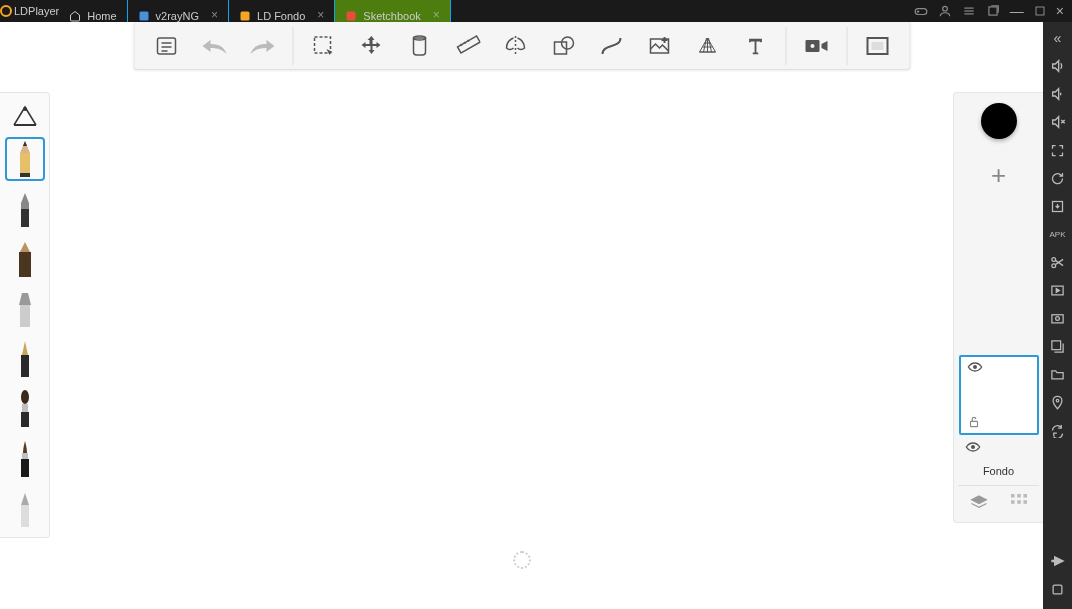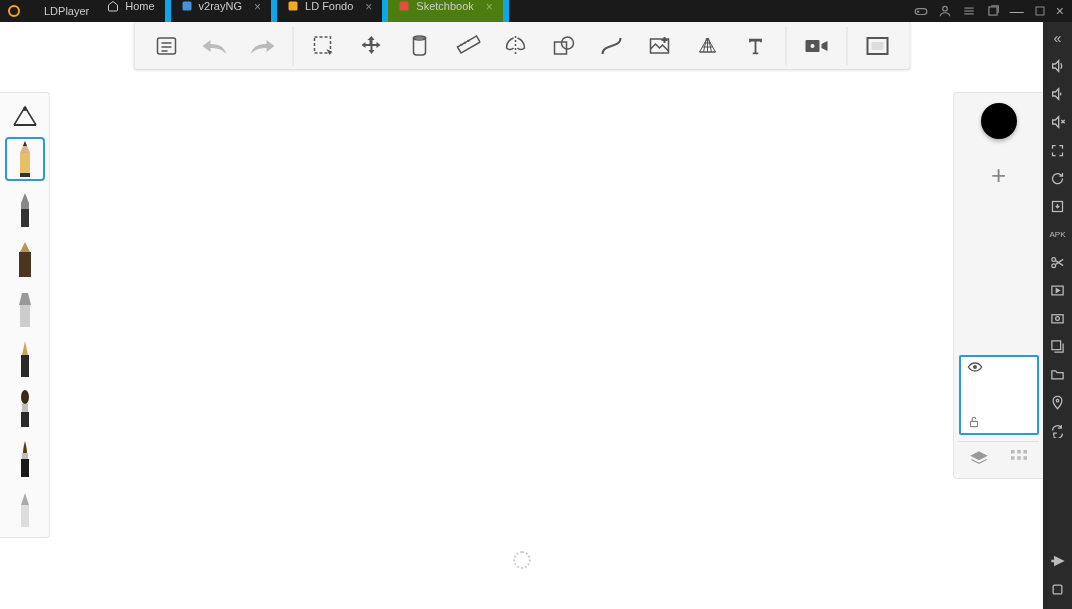--- a/index.html
+++ b/index.html
@@ -13,26 +13,26 @@
 
   
   .titlebar {
     height: 22px;
     background: #1a1a1a;
     display: flex;
     align-items: stretch;
     color: #ccc;
     font-size: 11px;
   }
-  .tb-left { display:flex; align-items:center; gap:24px; padding:0 8px; }
+  .tb-left { display:flex; align-items:center; gap:2px; padding:0 0; }
   .tb-logo { width:12px; height:12px; border-radius:50%; border:2px solid #f5a623; display:inline-block;}
   .tabs { display:flex; align-items:stretch; flex:1; }
   .tab {
-    display:flex; align-items:flex-start; gap:6px;
-    padding:0 10px; border-right:6px solid #0ea5e9;
+    display:flex; align-items:flex-end; gap:6px;
+    padding:0 10px; border-right:1px solid #0ea5e9;
     cursor:pointer;
     background:#1a1a1a;
     position:relative;
   }
   .tab.active { background:#4d7c0f; }
   .tab-icon { width:12px; height:12px; display:inline-flex; align-items:center; justify-content:center;}
   .tab-close { opacity:.6; font-size:12px; margin-left:6px;}
   .tb-right { display:flex; align-items:center; gap:10px; padding:0 8px;}
   .tb-right svg, .tb-right span { opacity:.8; }
 
@@ -426,20 +426,29 @@
               <circle cx="12" cy="8" r="2" fill="#555"></circle>
             </svg>
         </span>
         <span class="layer-lock">
           <svg width="14" height="14" viewBox="0 0 24 24" fill="none" stroke="#888" stroke-width="2">
               <rect x="6" y="11" width="12" height="9" rx="1"></rect>
               <path d="M9 11V7a3 3 0 0 1 6 0"></path>
             </svg>
         </span>
       </div>
+      <div class="bg-layer">
+        <span class="layer-eye">
+          <svg width="16" height="12" viewBox="0 0 24 16" fill="none" stroke="#555" stroke-width="2">
+              <path d="M2 8s4-6 10-6 10 6 10 6-4 6-10 6S2 8 2 8z"></path>
+              <circle cx="12" cy="8" r="2" fill="#555"></circle>
+            </svg>
+        </span>
+        <span>Fondo</span>
+      </div>
       <div class="layer-controls">
         <span>
           <svg width="18" height="16" viewBox="0 0 24 20" fill="none" stroke="#999" stroke-width="1.5">
               <path d="M12 2l10 5-10 5L2 7z" fill="#999"></path>
               <path d="M2 12l10 5 10-5"></path>
             </svg>
         </span>
         <span>
           <svg width="16" height="16" viewBox="0 0 18 18" fill="#bbb">
               <rect x="0" y="0" width="4" height="4"></rect>

